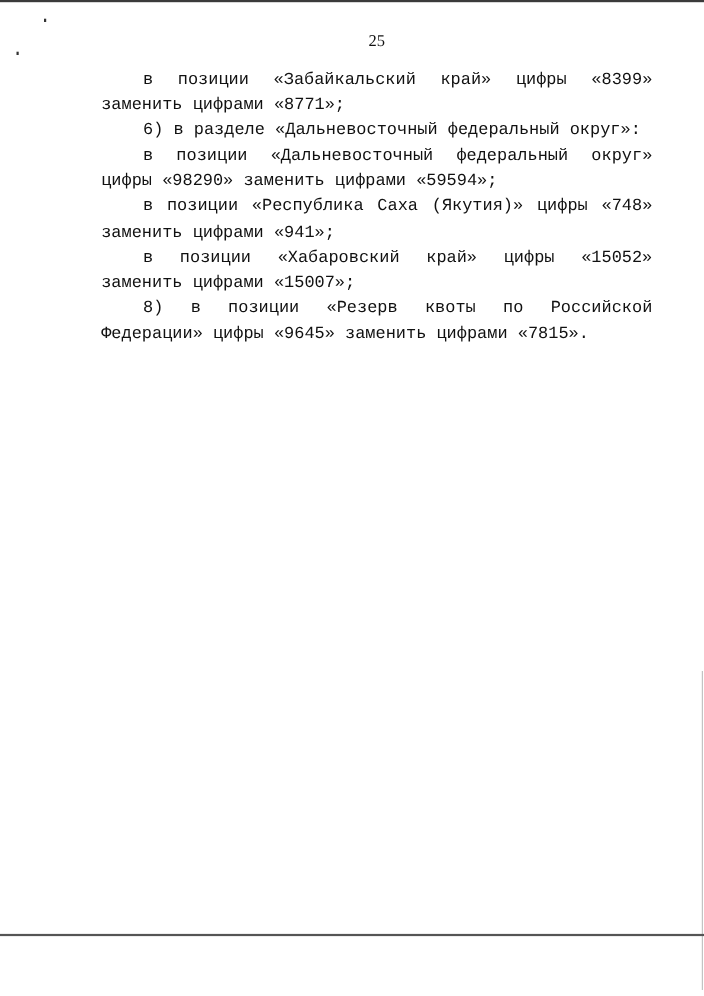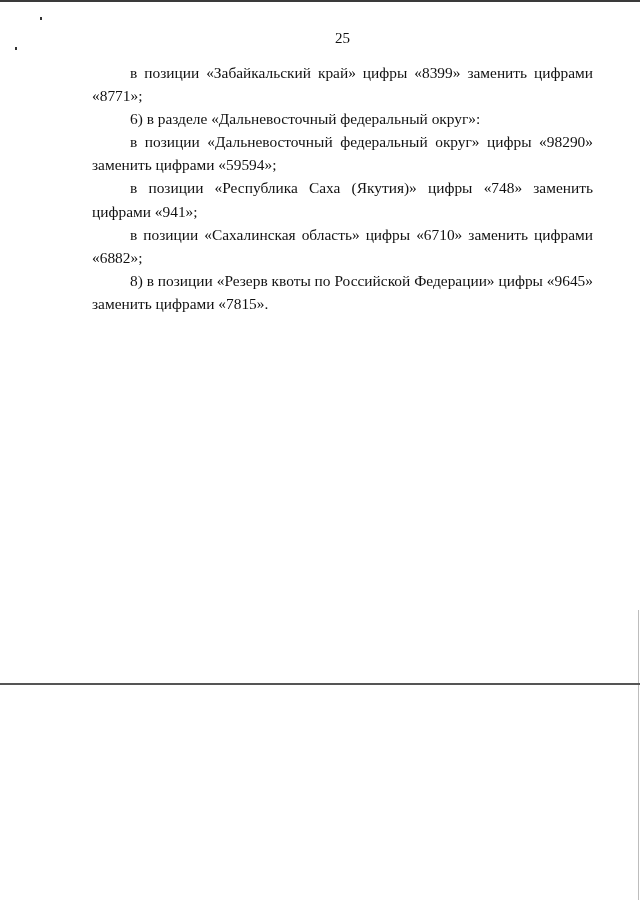--- a/index.html
+++ b/index.html
@@ -1,45 +1,45 @@
 <!DOCTYPE html>
 <html><head>
 <meta charset="utf-8">
 <style>
   html, body { margin: 0; padding: 0; background: #ffffff; }
   body { width: 640px; height: 905px; position: relative; overflow: hidden; }
-  .page { position: absolute; left: 0; top: 0; width: 640px; height: 685px; background: #fff; }
+  .page { position: absolute; left: 0; top: 0; width: 640px; height: 851px; background: #fff; }
   .topbar { position: absolute; left: 0; top: 0; width: 640px; height: 2px; background: #3a3a3a; }
   .bottombar { position: absolute; left: 0; bottom: 0; width: 640px; height: 2px; background: #555; }
   .rightedge { position: absolute; right: 1px; top: 610px; width: 1px; height: 290px; background: #bdbdbd; }
   .speck { position: absolute; width: 2px; height: 3px; background: #333; }
   .page-number {
     position: absolute; left: 0; width: 685px; top: 30px; text-align: center;
     font-family: "Liberation Serif", serif; font-size: 15px; color: #111;
   }
   .body-text {
     position: absolute; left: 92px; top: 61px; width: 501px;
-    font-family: Liberation Serif, serif; font-size: 15.4px; line-height: 23.1px; color: #111;
+    font-family: Liberation Mono, monospace; font-size: 15.4px; line-height: 23.1px; color: #111;
   }
   .para { text-align: justify; text-align-last: left; text-indent: 38px; margin: 0; }
 </style>
 </head>
 <body>
 
 <div class="page">
   <div class="topbar"></div>
   <div class="speck" style="left:40px;top:17px;"></div>
   <div class="speck" style="left:15px;top:47px;"></div>
 
   <div class="page-number">25</div>
 
   <div class="body-text">
     <p class="para">в позиции «Забайкальский край» цифры «8399» заменить цифрами «8771»;</p>
     <p class="para">6) в разделе «Дальневосточный федеральный округ»:</p>
     <p class="para">в позиции «Дальневосточный федеральный округ» цифры «98290» заменить цифрами «59594»;</p>
     <p class="para">в позиции «Республика Саха (Якутия)» цифры «748» заменить цифрами «941»;</p>
-    <p class="para">в позиции «Сахалинская область» цифры «6710» заменить цифрами «6882»;</p>
+    <p class="para">в позиции «Хабаровский край» цифры «15052» заменить цифрами «15007»;</p>
     <p class="para">8) в позиции «Резерв квоты по Российской Федерации» цифры «9645» заменить цифрами «7815».</p>
   </div>
 
   <div class="rightedge"></div>
   <div class="bottombar"></div>
 </div>
 
 </body></html>

